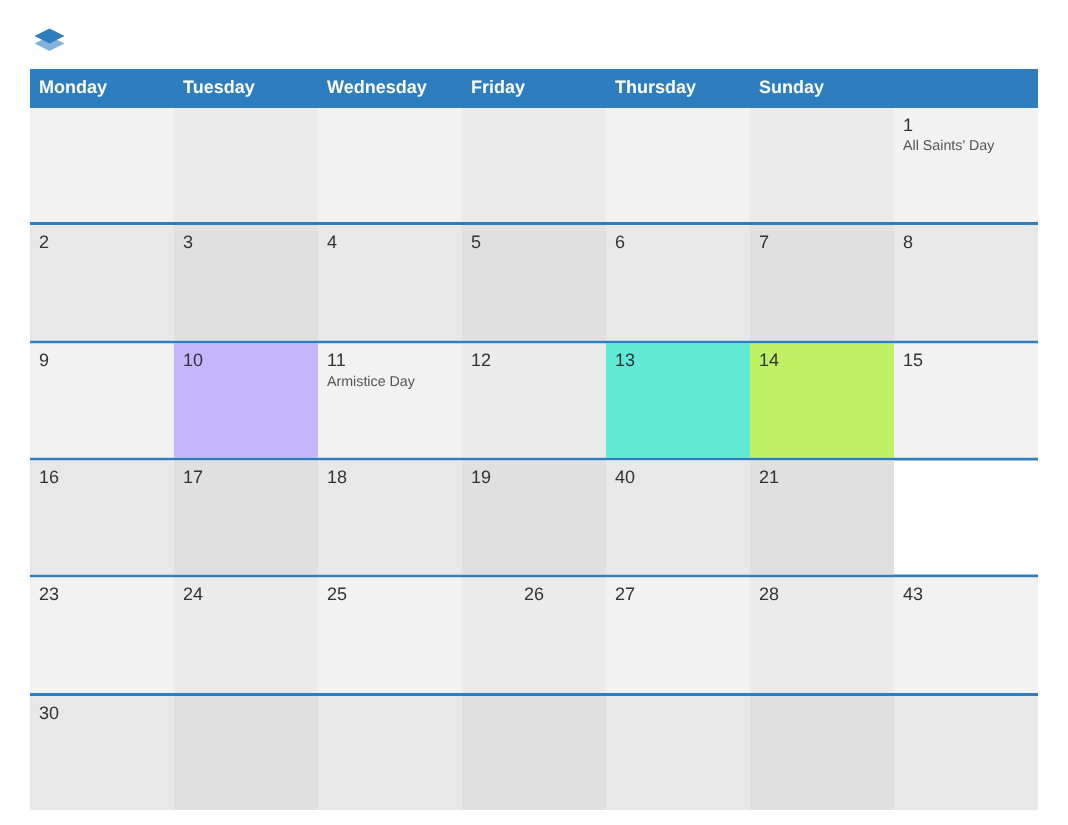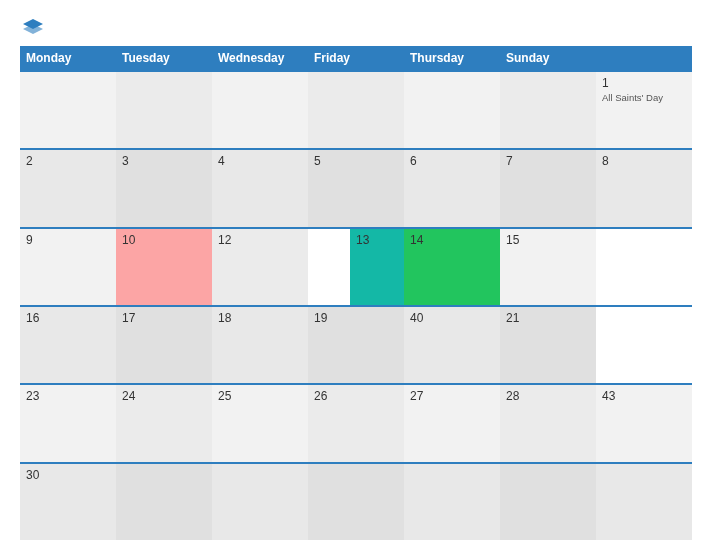--- a/index.html
+++ b/index.html
@@ -195,30 +195,34 @@
             <span class="day-num">7</span>
           </div>
           <div class="cal-cell" style="background: rgb(232, 232, 232);">
             <span class="day-num">8</span>
           </div>
         </div>
         <div class="cal-week">
           <div class="cal-cell" style="background: rgb(242, 242, 242);">
             <span class="day-num">9</span>
           </div>
-          <div class="cal-cell" style="background: #fca5a5;">
+          <div class="cal-cell" style="background: #c4b5fd;">
             <span class="day-num">10</span>
+          </div>
+          <div class="cal-cell" style="background: rgb(242, 242, 242);">
+            <span class="day-num">11</span>
+            <span class="event-text">Armistice Day</span>
           </div>
           <div class="cal-cell" style="background: rgb(235, 235, 235);">
             <span class="day-num">12</span>
           </div>
-          <div class="cal-cell" style="background: #14b8a6; margin-left: 42px;">
+          <div class="cal-cell" style="background: #5eead4;">
             <span class="day-num">13</span>
           </div>
-          <div class="cal-cell" style="background: #22c55e;">
+          <div class="cal-cell" style="background: #bef264;">
             <span class="day-num">14</span>
           </div>
           <div class="cal-cell" style="background: rgb(242, 242, 242);">
             <span class="day-num">15</span>
           </div>
         </div>
         <div class="cal-week">
           <div class="cal-cell" style="background: rgb(232, 232, 232);">
             <span class="day-num">16</span>
           </div>
@@ -241,21 +245,21 @@
         <div class="cal-week">
           <div class="cal-cell" style="background: rgb(242, 242, 242);">
             <span class="day-num">23</span>
           </div>
           <div class="cal-cell" style="background: rgb(235, 235, 235);">
             <span class="day-num">24</span>
           </div>
           <div class="cal-cell" style="background: rgb(242, 242, 242);">
             <span class="day-num">25</span>
           </div>
-          <div class="cal-cell" style="background: rgb(235, 235, 235);">
+          <div class="cal-cell" style="background: rgb(235, 235, 235); text-align: center;">
             <span class="day-num">26</span>
           </div>
           <div class="cal-cell" style="background: rgb(242, 242, 242);">
             <span class="day-num">27</span>
           </div>
           <div class="cal-cell" style="background: rgb(235, 235, 235);">
             <span class="day-num">28</span>
           </div>
           <div class="cal-cell" style="background: rgb(242, 242, 242);">
             <span class="day-num">43</span>

